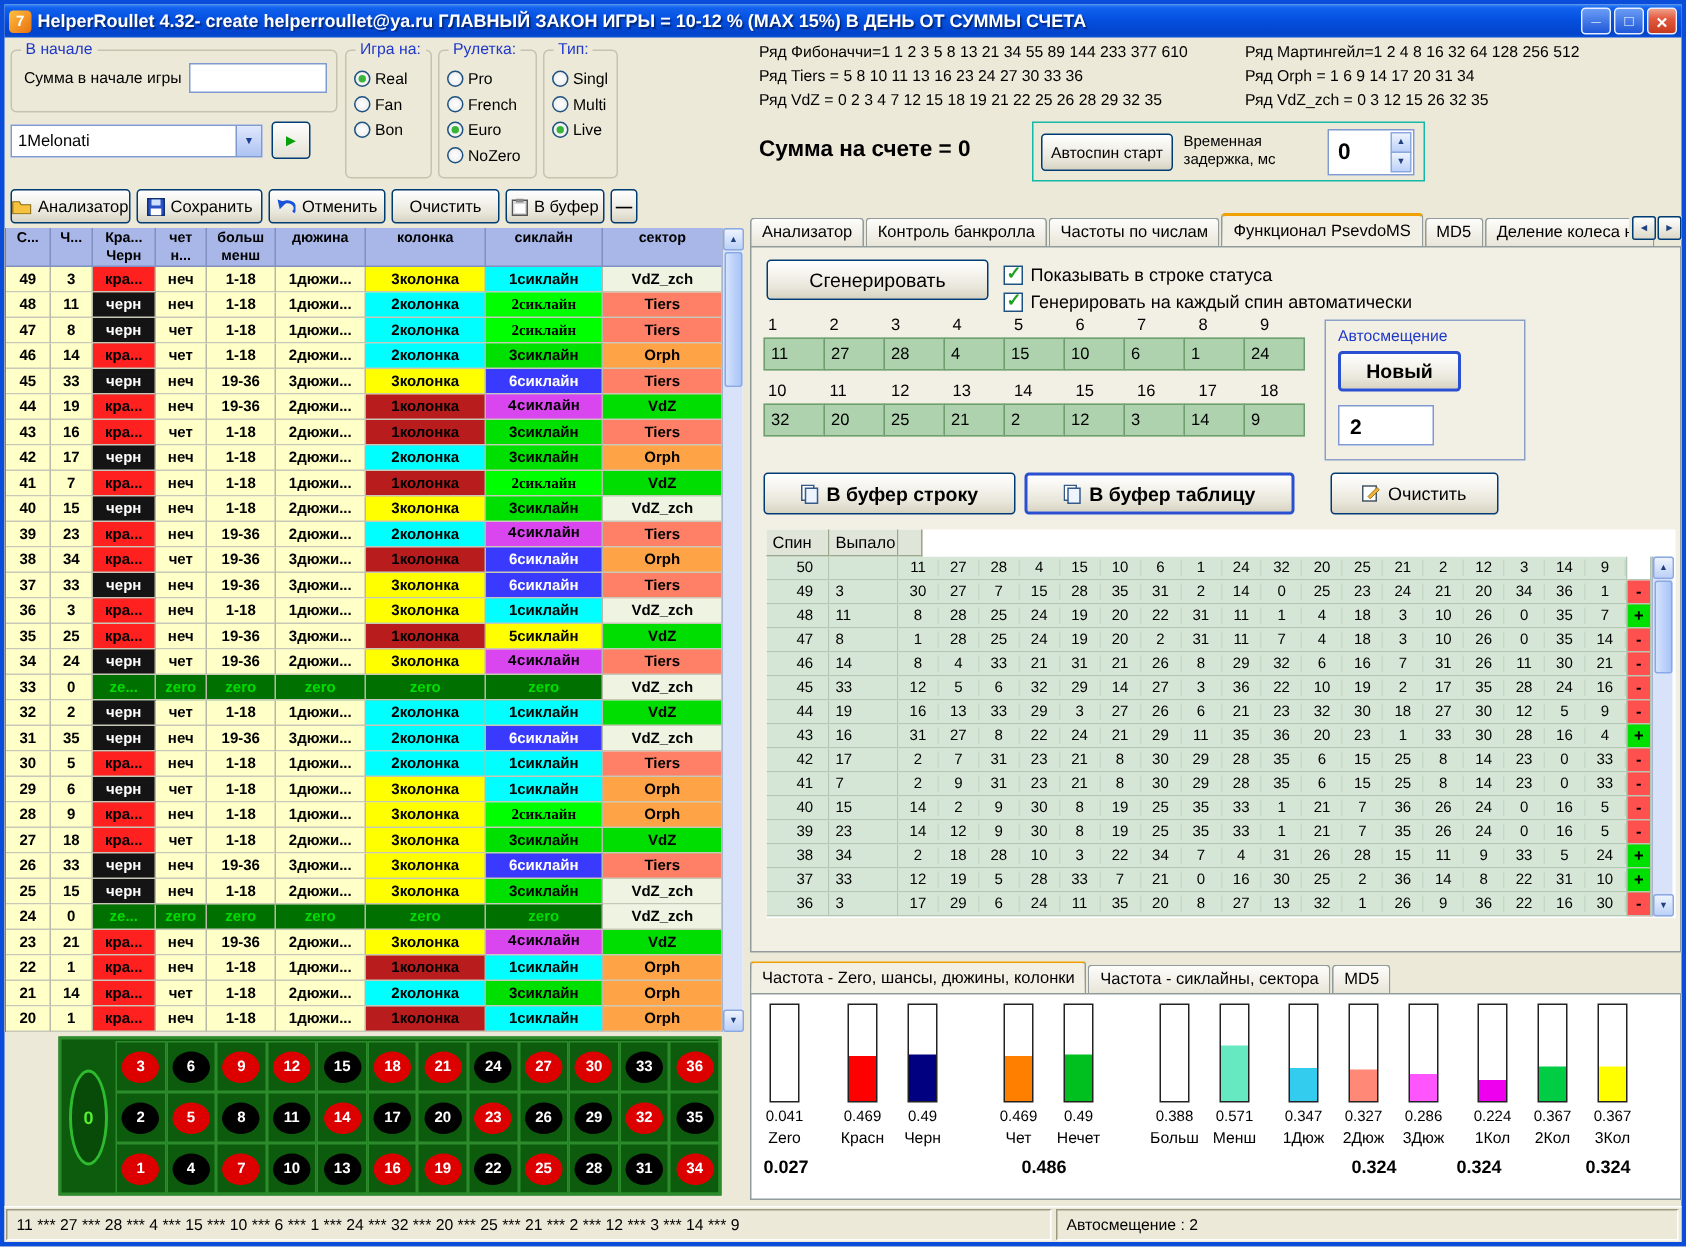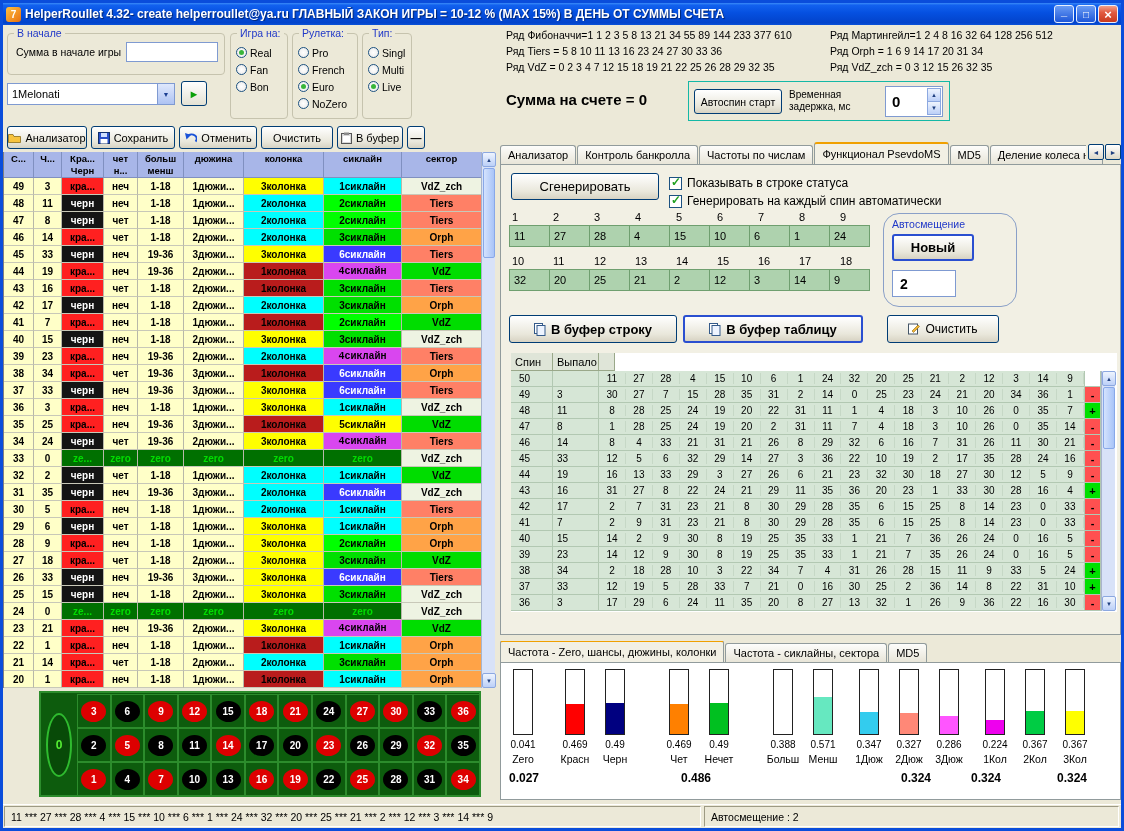--- a/index.html
+++ b/index.html
@@ -59,21 +59,21 @@
     text-align:center;line-height:12px;padding-top:1px;overflow:hidden;white-space:nowrap;}
   .hbody{position:absolute;left:0;top:26px;width:478px;height:510px;overflow:hidden;}
   .hrow{display:flex;height:17px;}
   .hc{border-right:1px solid #b8b8a8;border-bottom:1px solid #c8c8b8;font-size:10px;font-weight:bold;
     display:flex;align-items:center;justify-content:center;overflow:hidden;white-space:nowrap;flex:none;}
   .bg-s{background:#ffffc8;}
   .bg-plain{background:#ffffc8;}
   .bg-red{background:#ff2020;color:#000;}
   .bg-black{background:#141414;color:#fff;}
   .k1{background:#b91c1c;} .k2{background:#00ffff;} .k3{background:#ffff00;}
-  .x1{background:#00ffff;} .x2{background:#00ff00;} .x3{background:#00e000;} .x4{background:#d946ef;font-family:Liberation Mono, monospace;} .x5{background:#ffff00;} .x6{background:#3a3aff;color:#fff;}
+  .x1{background:#00ffff;} .x2{background:#00ff00;font-family:Liberation Serif, serif;} .x3{background:#00e000;} .x4{background:#d946ef;font-family:Liberation Mono, monospace;} .x5{background:#ffff00;} .x6{background:#3a3aff;color:#fff;}
   .sec-Tiers{background:#ff8066;} .sec-Orph{background:#ffa347;} .sec-VdZ{background:#00dd00;} .sec-VdZ_zch{background:#eef3e2;}
   .zero-cell{background:#007000;color:#00dd00;}
   
   .vsb{position:absolute;width:14px;background:#d8e2f8;border-left:1px solid #a8b4cc;}
   .sb-btn{position:absolute;left:0;width:14px;height:15px;background:linear-gradient(#eef4fe,#bcd0f8);border:1px solid #8ca8e0;
     border-radius:2px;color:#204080;font-size:6px;display:flex;align-items:center;justify-content:center;}
   .sb-up{top:0;} .sb-up::after{content:"▲";}
   .sb-down{bottom:0;} .sb-down::after{content:"▼";}
   .sb-thumb{position:absolute;left:1px;width:12px;background:linear-gradient(90deg,#d4e2fd,#a8c4f8);border:1px solid #88a8e8;border-radius:2px;}
   #hist-scroll{right:0;top:0;height:536px;}
@@ -127,21 +127,21 @@
   .cb{width:13px;height:13px;border:1px solid #1d5281;background:#fff;position:relative;margin-right:5px;flex:none;}
   .cb::after{content:"✓";color:#21a121;font-size:12px;font-weight:bold;position:absolute;left:1px;top:-3px;}
   .cblabel{font-size:12px;white-space:nowrap;}
   .ghead{position:absolute;display:flex;font-size:11px;}
   .ghn{width:41px;padding-left:3px;}
   .grow{position:absolute;display:flex;}
   .gcell{width:41px;height:22px;background:#aed2ae;border:1px solid #6f9f6f;margin-right:-1px;font-size:11px;
     display:flex;align-items:center;padding-left:4px;}
   #ghead1{left:8px;top:46px;} #grow1{left:8px;top:60px;}
   #ghead2{left:8px;top:90px;} #grow2{left:8px;top:104px;}
-  .shift-panel{position:absolute;left:382px;top:48px;width:134px;height:94px;border:1px solid #8aa0c8;border-radius:16px;}
+  .shift-panel{position:absolute;left:382px;top:48px;width:134px;height:94px;border:1px solid #8aa0c8;border-radius:0;}
   .shift-label{position:absolute;left:8px;top:4px;color:#2038c8;font-size:10.5px;}
   .new-btn{position:absolute;left:8px;top:20px;width:82px;height:27px;border:2px solid #2a4fd0;border-radius:3px;
     background:linear-gradient(#ffffff,#e9e7db 70%,#d7d3c3);font-size:13px;font-weight:bold;display:flex;align-items:center;justify-content:center;}
   .shift-input{position:absolute;left:8px;top:56px;width:64px;height:27px;border:1px solid #7f9ad1;background:#fff;
     font-size:14px;font-weight:bold;display:flex;align-items:center;padding-left:7px;}
   .big-btn{position:absolute;top:150px;height:28px;border:1px solid #003c74;border-radius:3px;
     background:linear-gradient(#ffffff,#e9e7db 70%,#d7d3c3);font-size:13px;font-weight:bold;
     display:flex;align-items:center;justify-content:center;gap:5px;}
   #buf-row{left:8px;width:168px;}
   #buf-table{left:182px;width:180px;border:2px solid #2a4fd0;}
@@ -150,21 +150,21 @@
   .rtable{position:absolute;left:10px;top:188px;width:606px;height:259px;background:#fff;}
   .rthead{display:flex;height:18px;}
   .rth{background:#dfe5d8;border-right:1px solid #9aa88a;border-bottom:1px solid #9aa88a;font-size:11px;
     display:flex;align-items:center;flex:none;overflow:hidden;white-space:nowrap;}
   .rth-spin{width:42px;padding-left:4px;} .rth-fell{width:46px;padding-left:4px;}
   .rth-nums{width:486px;justify-content:center;} .rth-sign{width:16px;}
   .rbody{position:absolute;left:0;top:18px;width:590px;height:240px;overflow:hidden;}
   .rrow{display:flex;height:16px;}
   .rc{background:#d6e6d6;border-right:1px solid #b2c8b2;border-bottom:1px solid #b2c8b2;font-size:10px;
     display:flex;align-items:center;flex:none;overflow:hidden;}
-  .rc-spin{width:42px;padding-left:8px;} .rc-fell{width:46px;padding-left:4px;}
+  .rc-spin{width:42px;padding-left:20px;} .rc-fell{width:46px;padding-left:4px;}
   .rc-nums{width:486px;padding:0;}
   .rn{flex:1;text-align:center;border-right:1px solid #c6d8c6;font-size:10px;overflow:hidden;}
   .rc-sign{width:16px;justify-content:center;font-weight:bold;font-size:11px;}
   .sign-plus{background:#00e000;} .sign-minus{background:#ff5050;} .sign-none{background:#ffffff;}
   #res-scroll{right:2px;top:18px;height:240px;}
   #res-scroll .sb-thumb{top:16px;height:62px;}
   
   .ftabstrip{position:absolute;left:0;top:616px;width:621px;height:21px;display:flex;align-items:flex-end;overflow:hidden;}
   .fpanel{position:absolute;left:0;top:637px;width:621px;height:138px;border:1px solid #919b9c;background:#fff;}
   .fbar{position:absolute;top:6px;width:20px;height:66px;border:1px solid #222;background:#fff;}

